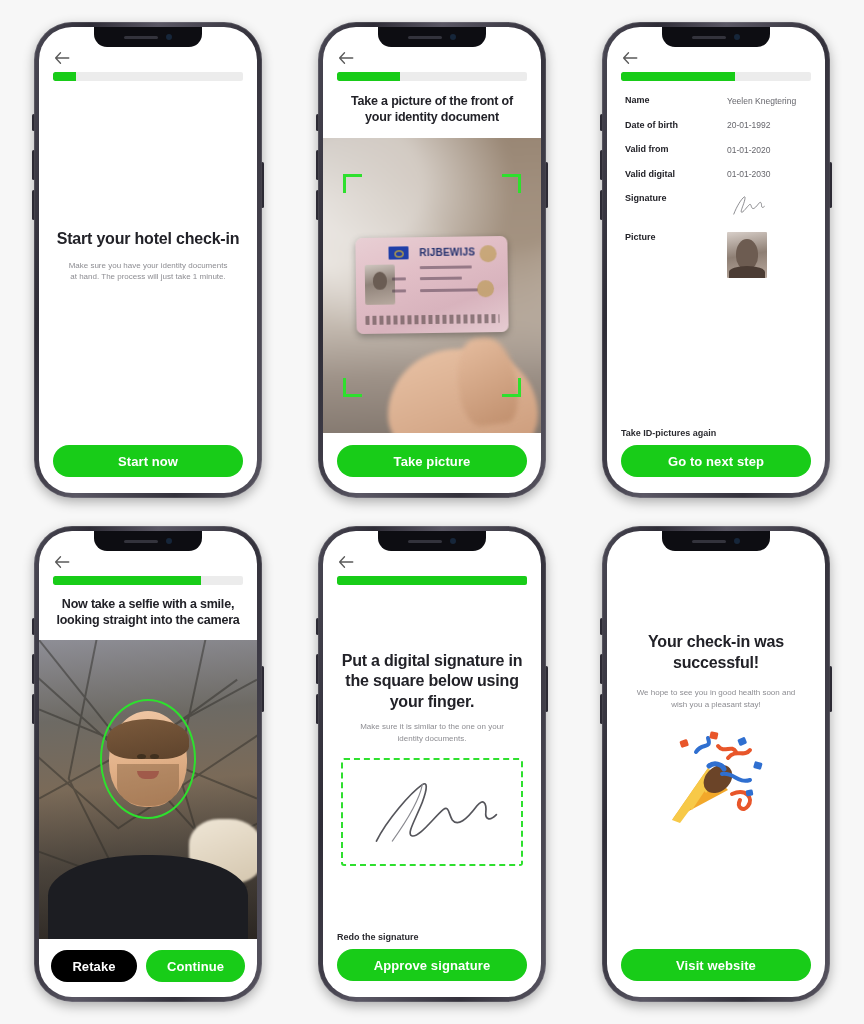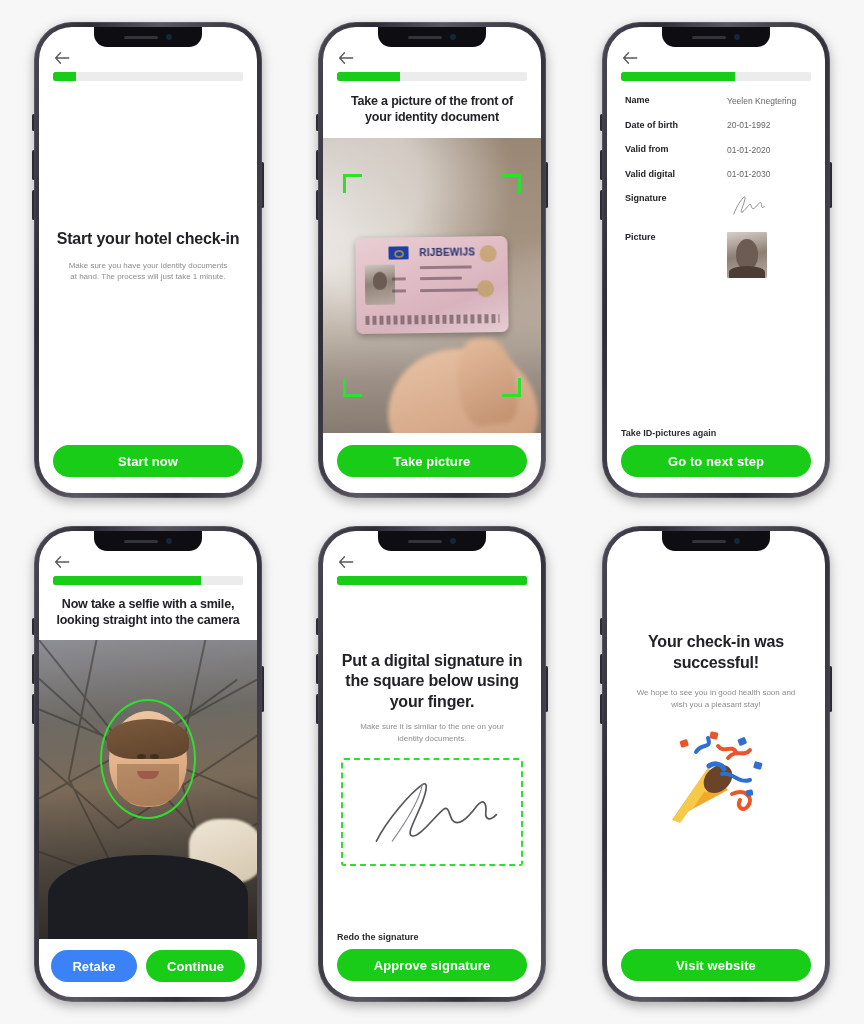--- a/index.html
+++ b/index.html
@@ -83,21 +83,21 @@
   .sub{
     font-size:8px;line-height:1.45;color:#8d8d92;text-align:center;
     padding:0 26px;
   }
   .cta-area{padding:0 14px 16px 14px;}
   .btn{
     display:flex;align-items:center;justify-content:center;
     height:32px;border-radius:18px;background:#18cc18;color:#fff;
     font-weight:bold;font-size:13px;letter-spacing:.1px;
   }
-  .btn.dark{background:#3b82f6;}
+  .btn.dark{background:#000000;}
   .smalllink{
     text-align:left;font-size:9px;font-weight:bold;color:#2b2b30;
     margin-bottom:7px;
   }
 
   
   .s1-body{flex:1;display:flex;flex-direction:column;justify-content:center;padding-bottom:14px;}
   .s1-title{margin-bottom:10px;}
 
   

